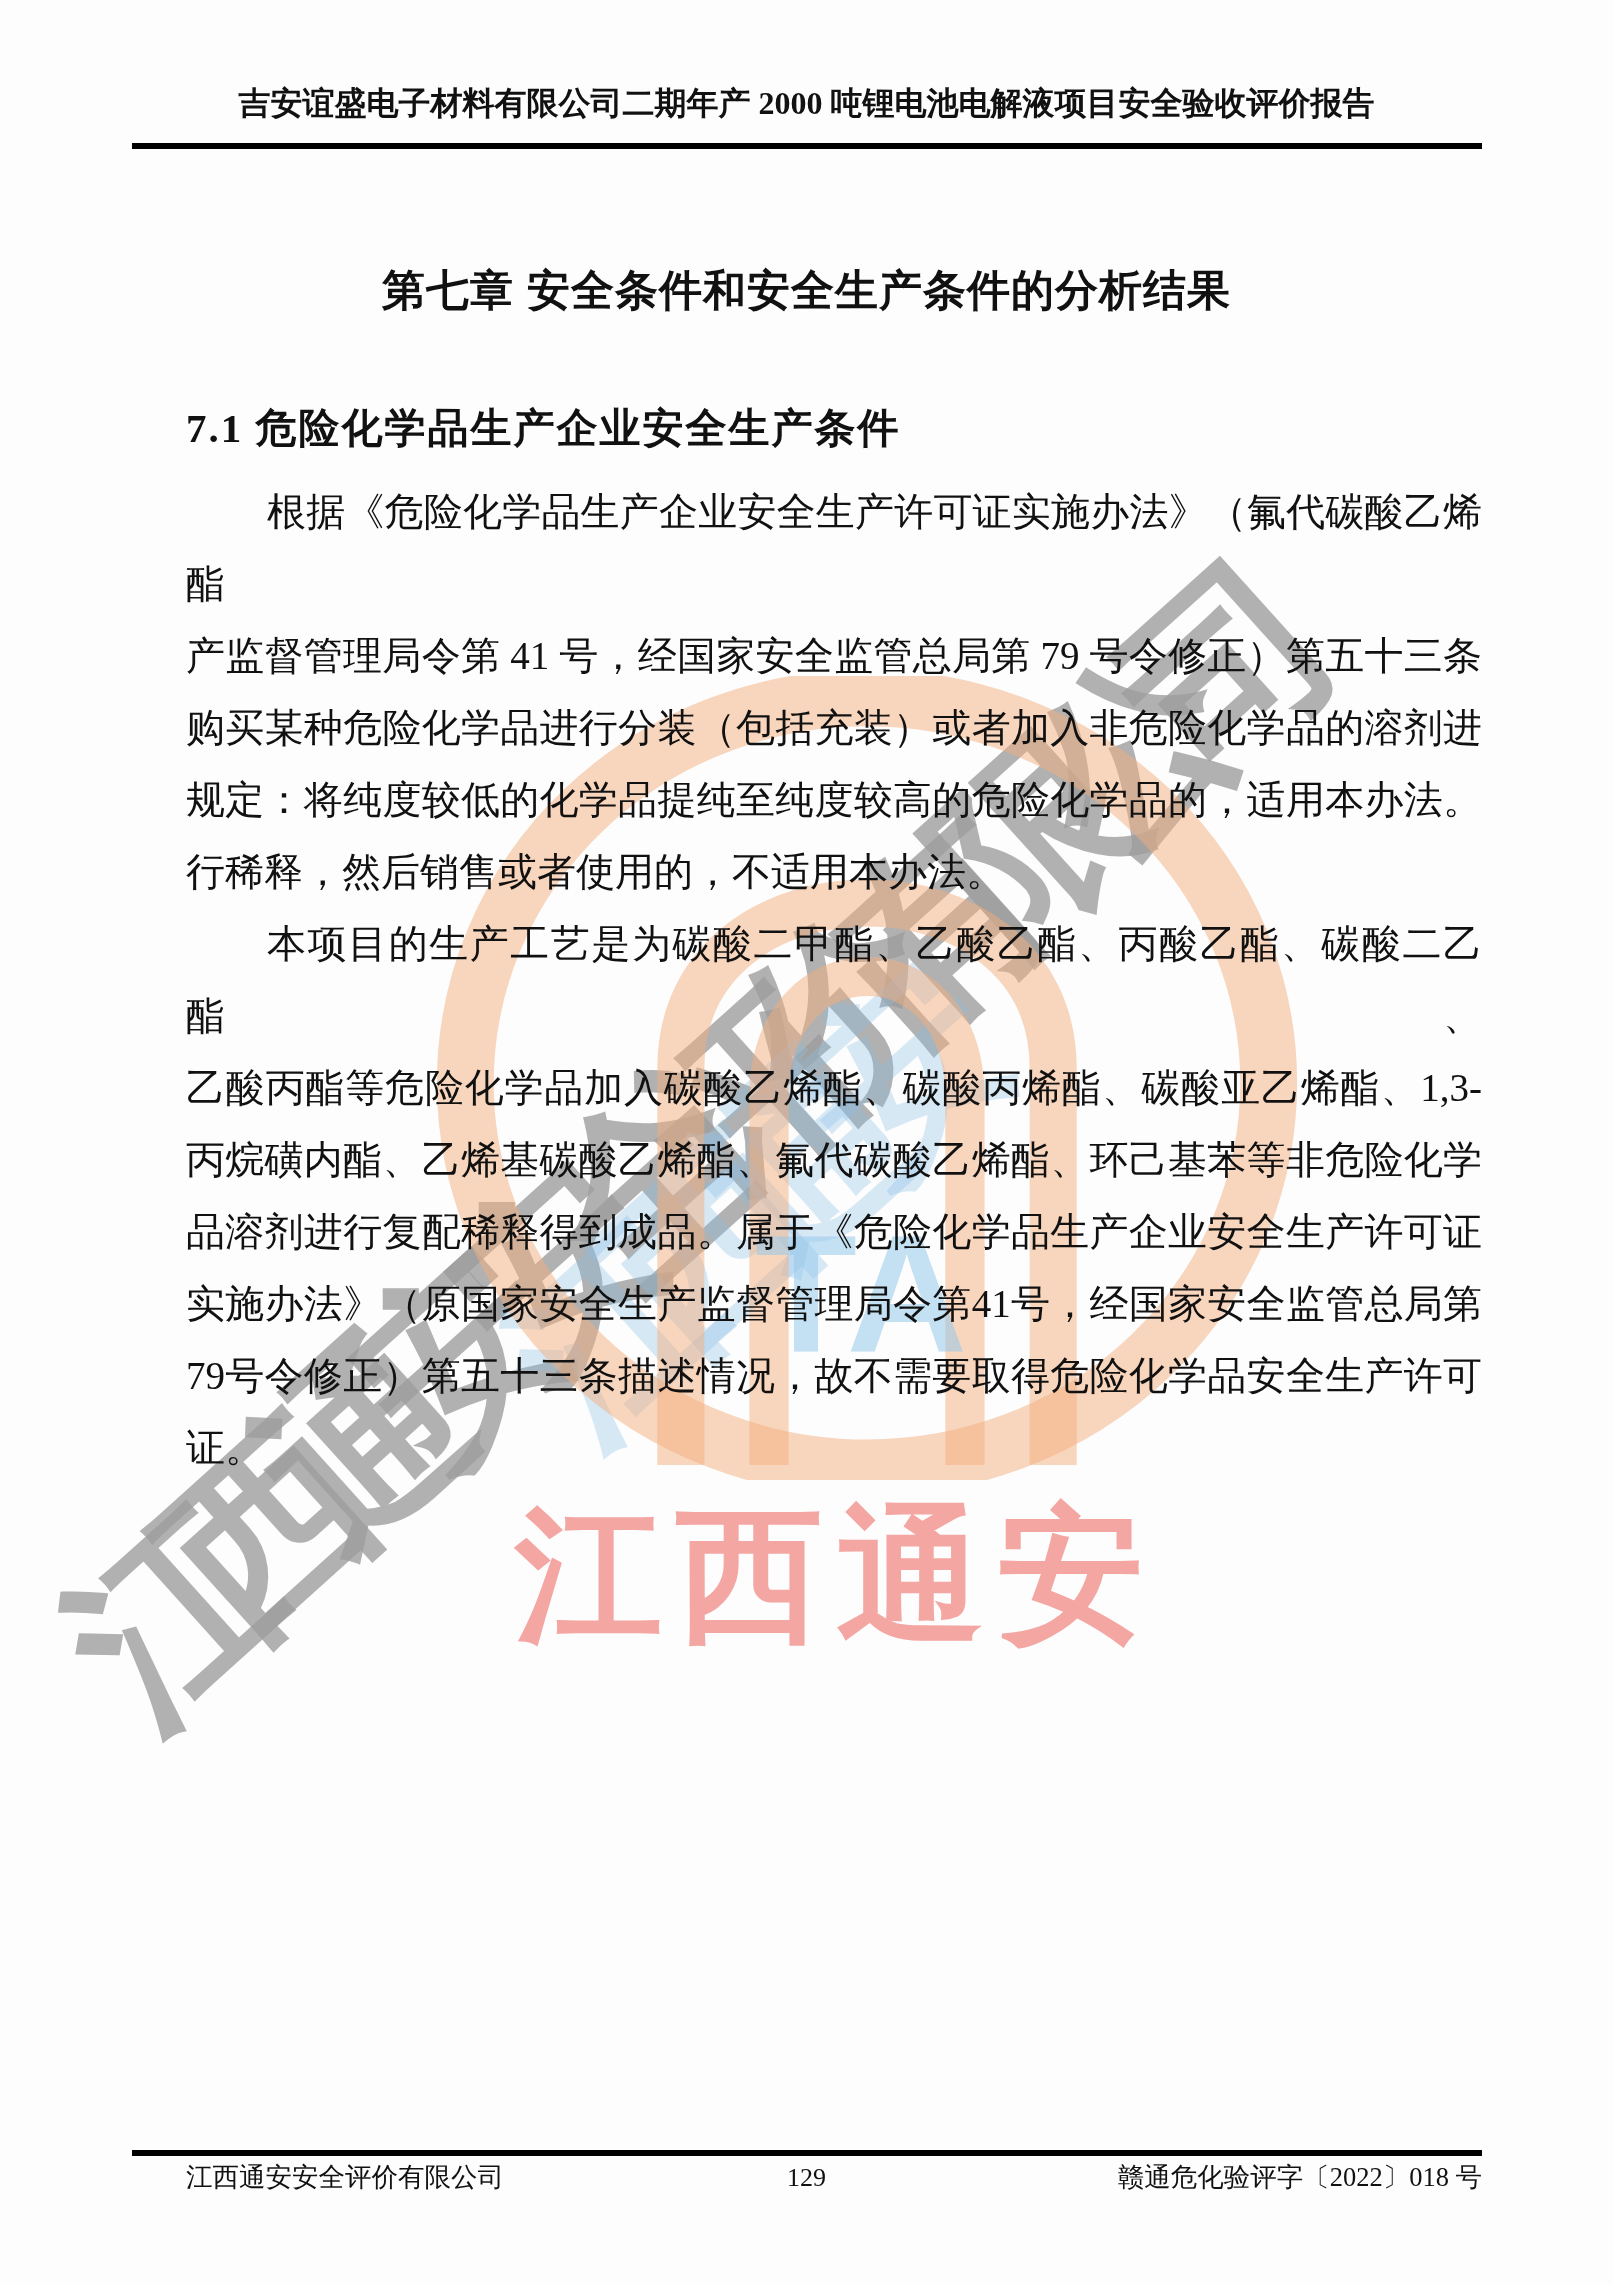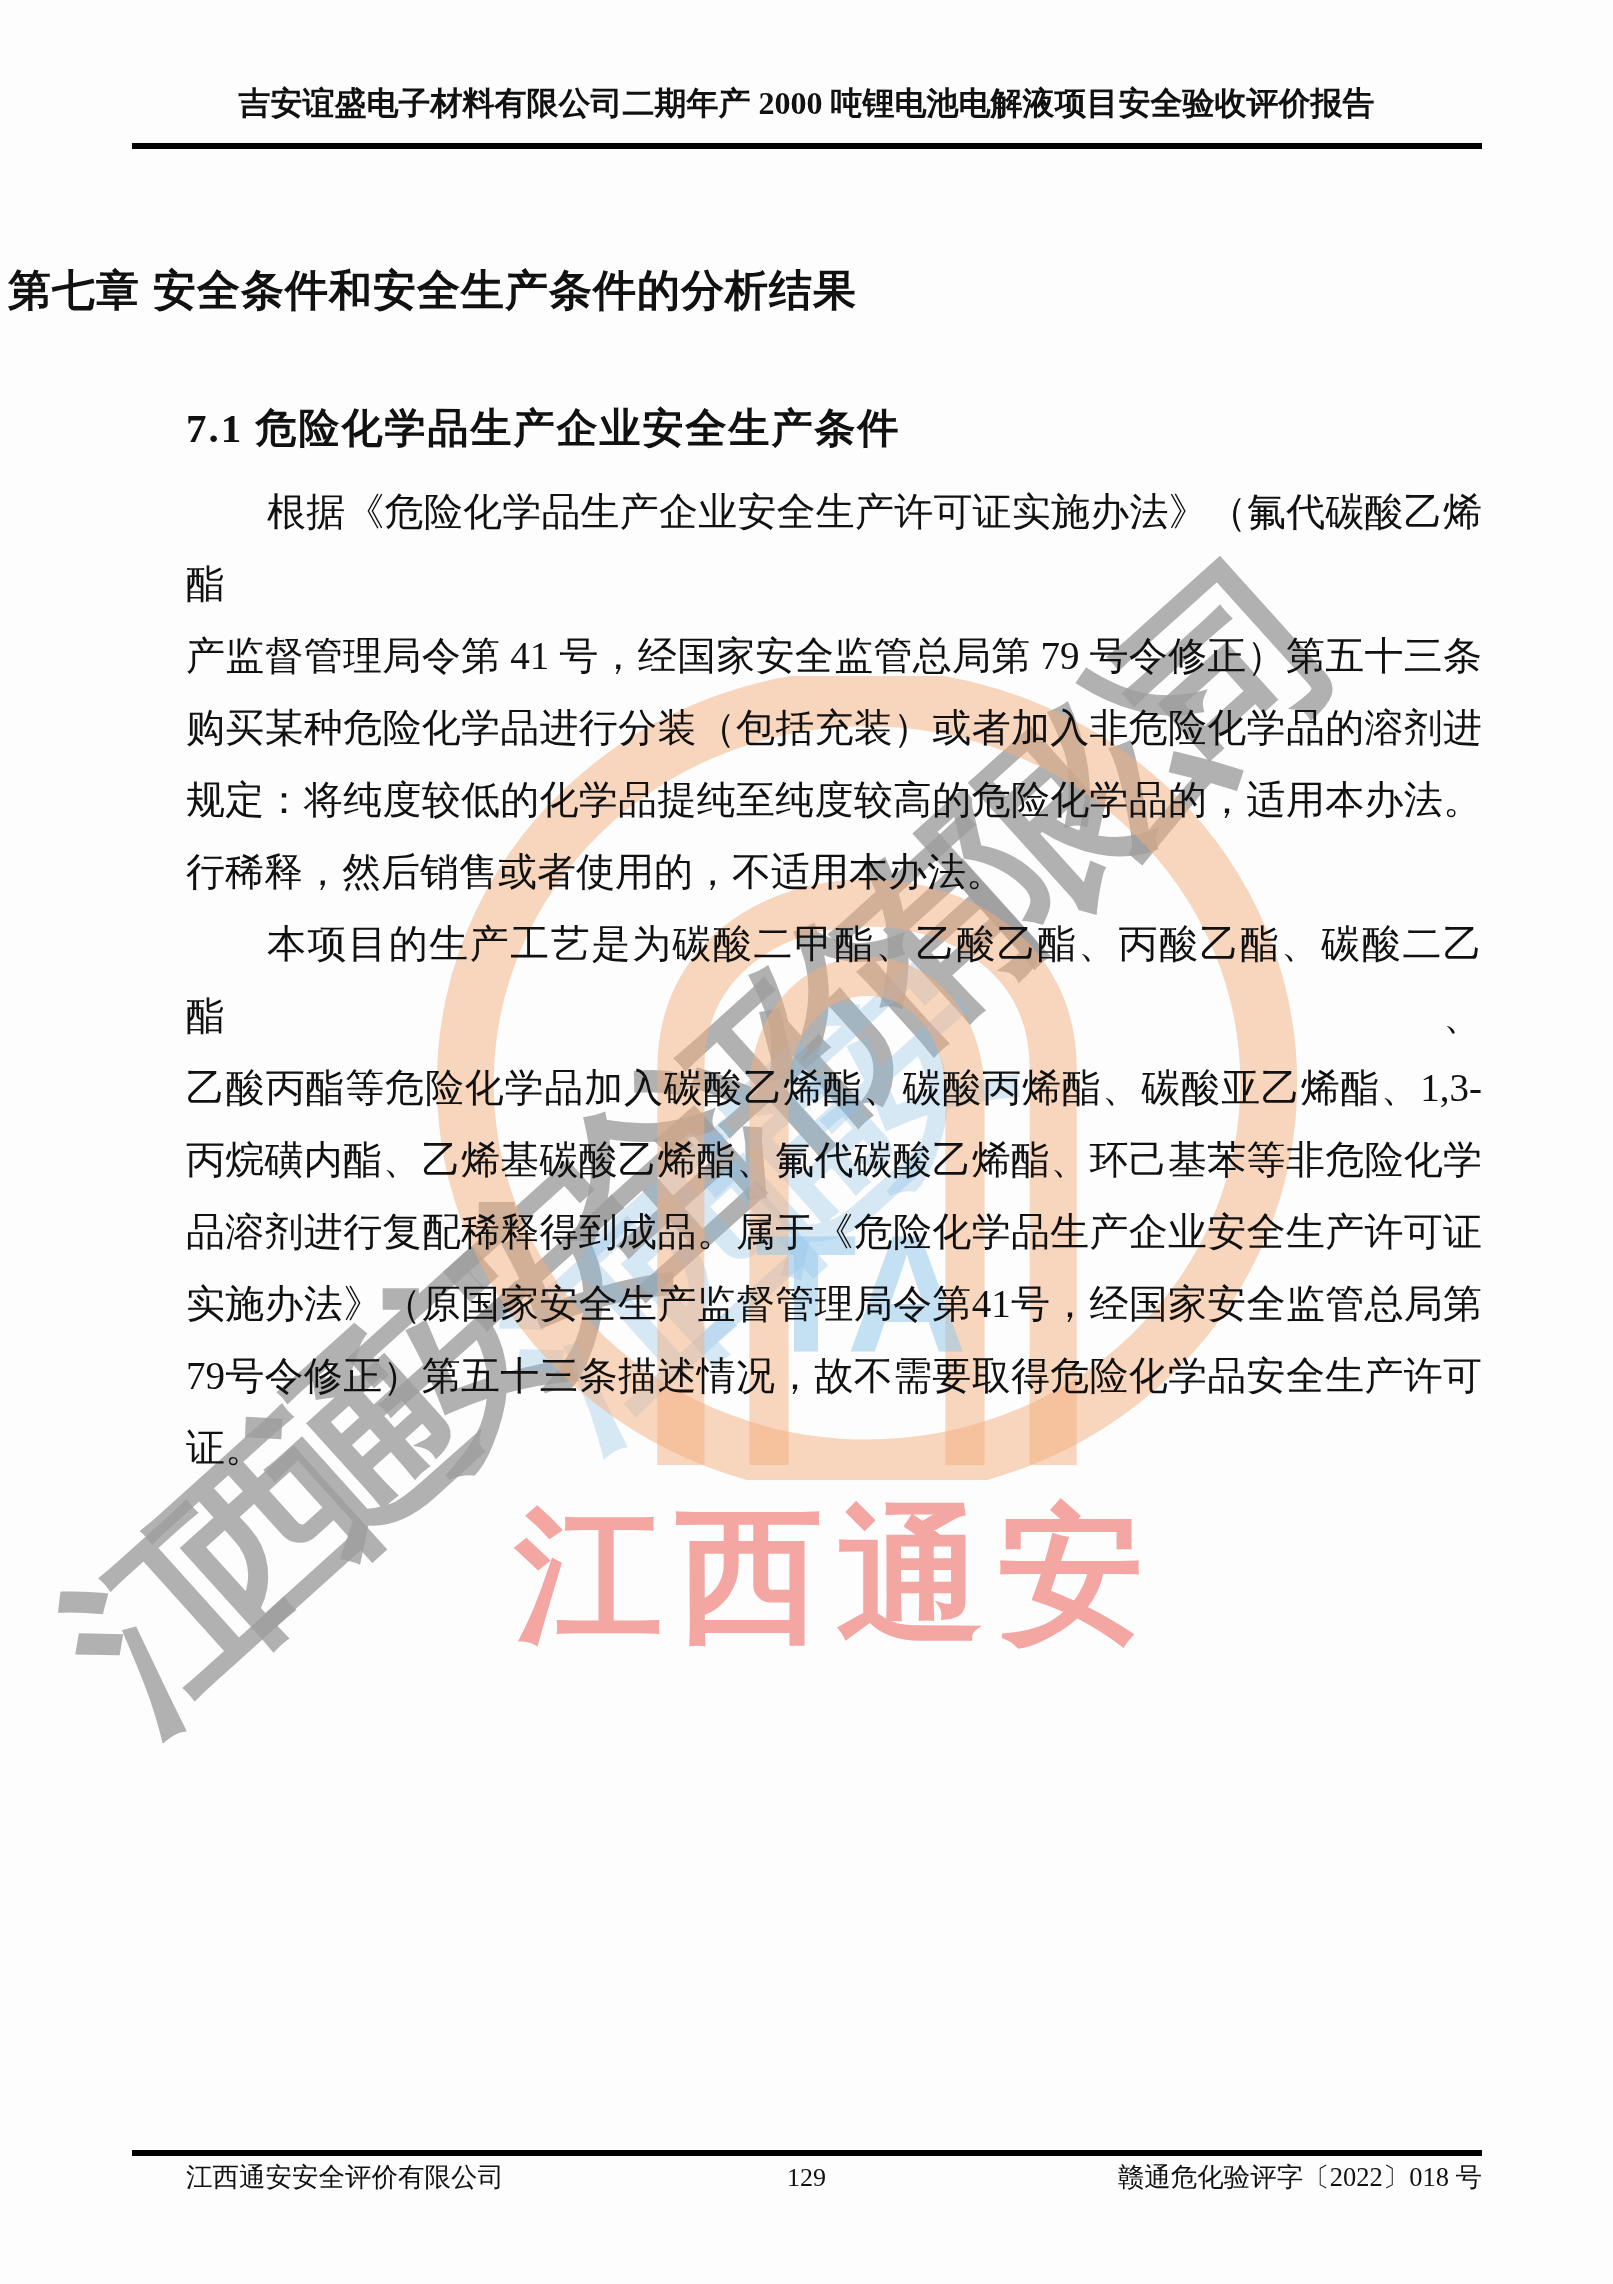--- a/index.html
+++ b/index.html
@@ -45,22 +45,22 @@
   .header-title{
     position:absolute;z-index:2;top:84px;left:0;right:0;
     text-align:center;font-weight:700;font-size:32px;line-height:39px;
   }
   .rule{position:absolute;z-index:2;left:132px;width:1350px;height:5.9px;background:#000;}
   .rule-top{top:143px;}
   .rule-bottom{top:2150px;}
   
   .chapter-title{
     position:absolute;z-index:2;top:265px;left:0;right:0;
-    text-align:left;font-family:"Liberation Sans", sans-serif;
-    font-weight:700;font-size:43px;line-height:51px;letter-spacing:1px;padding-left:8px;
+    text-align:center;font-family:"Liberation Sans", sans-serif;
+    font-weight:700;font-size:43px;line-height:51px;letter-spacing:1px;
   }
   .section-heading{
     position:absolute;z-index:2;top:404px;left:186px;
     font-weight:700;font-size:41px;line-height:49px;letter-spacing:2px;
   }
   
   .body-text{
     position:absolute;z-index:2;top:476px;left:186px;width:1296px;
     font-size:39px;line-height:72px;
   }

